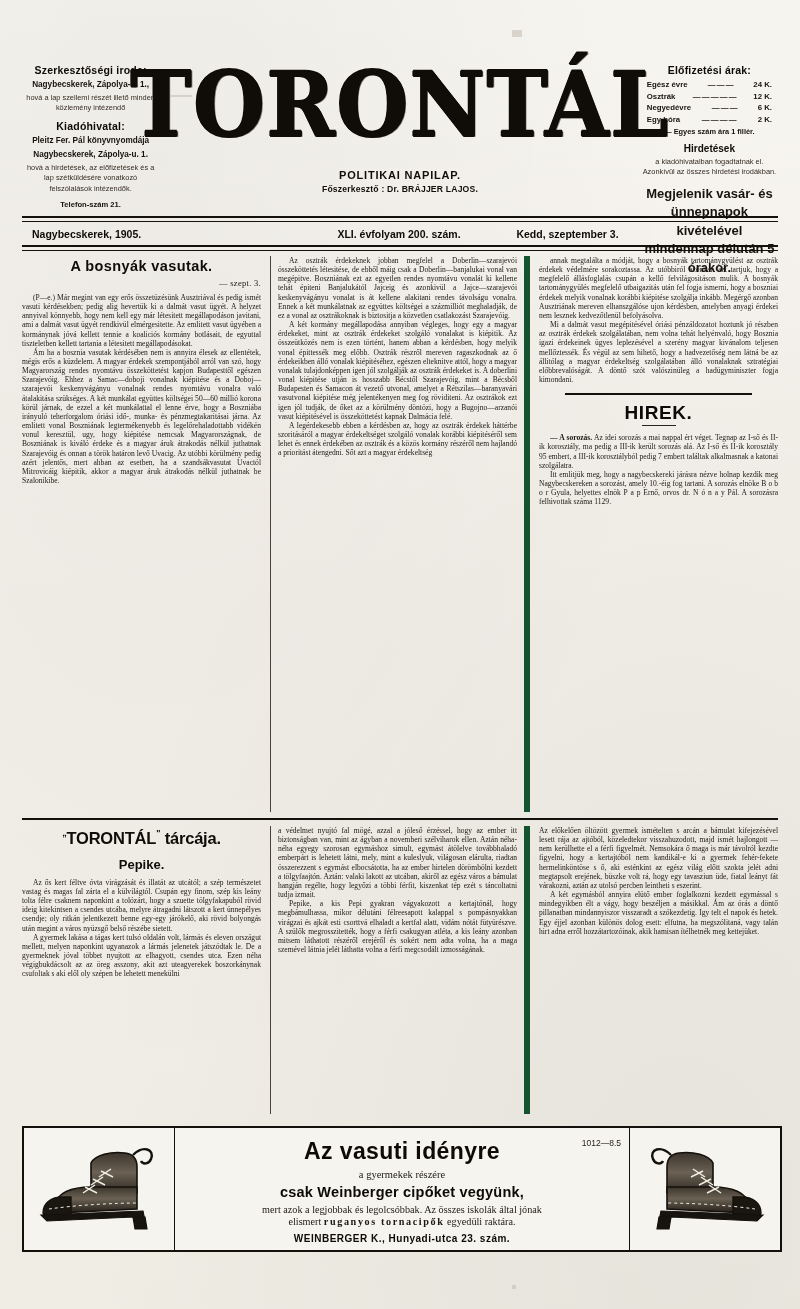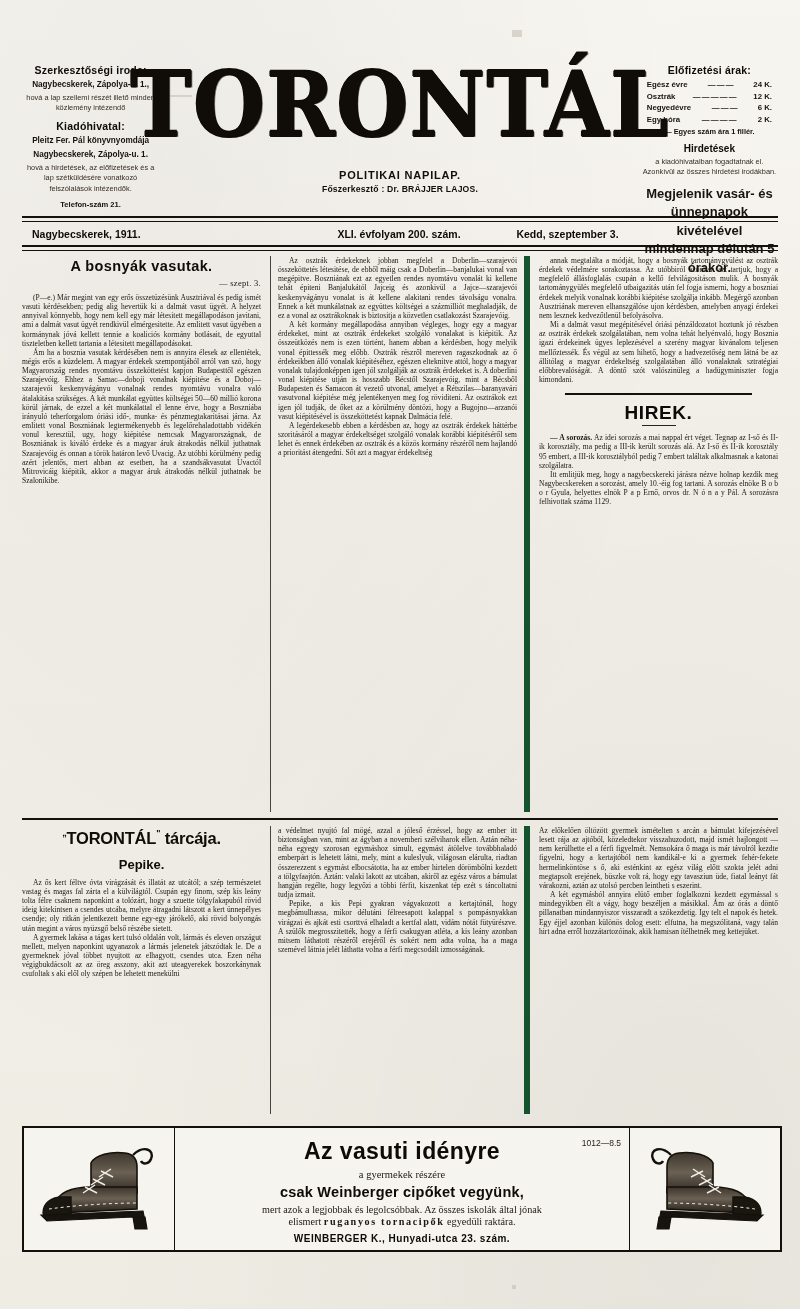--- a/index.html
+++ b/index.html
@@ -273,21 +273,21 @@
 
       <div class="price-note">— Egyes szám ára 1 fillér.</div>
       <div class="mh-hird">Hirdetések</div>
       <div class="mh-body">a kiadóhivatalban fogadtatnak el. Azonkívül az összes hirdetési irodákban.</div>
       <div class="mh-megj">Megjelenik vasár- és ünnepnapok kivételével mindennap délután 5 órakor.</div>
     </div>
   </div>
 
   <div class="rule-double" style="top:216px;"></div>
   <div class="dateline">
-    <div class="dl-l">Nagybecskerek, 1911.</div>
+    <div class="dl-l">Nagybecskerek, 1905.</div>
     <div class="dl-c">XLI. évfolyam 200. szám.</div>
     <div class="dl-r">Kedd, szeptember 3.</div>
   </div>
   <div class="rule-double" style="top:245px;"></div>
 
   <div class="cols">
 
     <div class="col c1">
       <div class="art-title">A bosnyák vasutak.</div>
       <div class="art-date">— szept. 3.</div>

